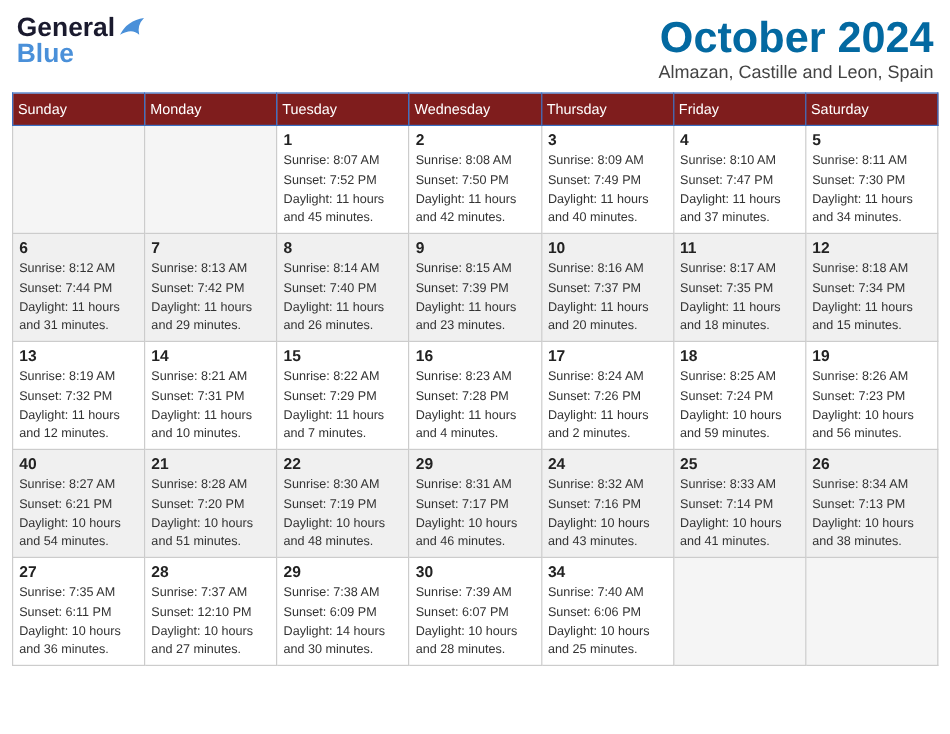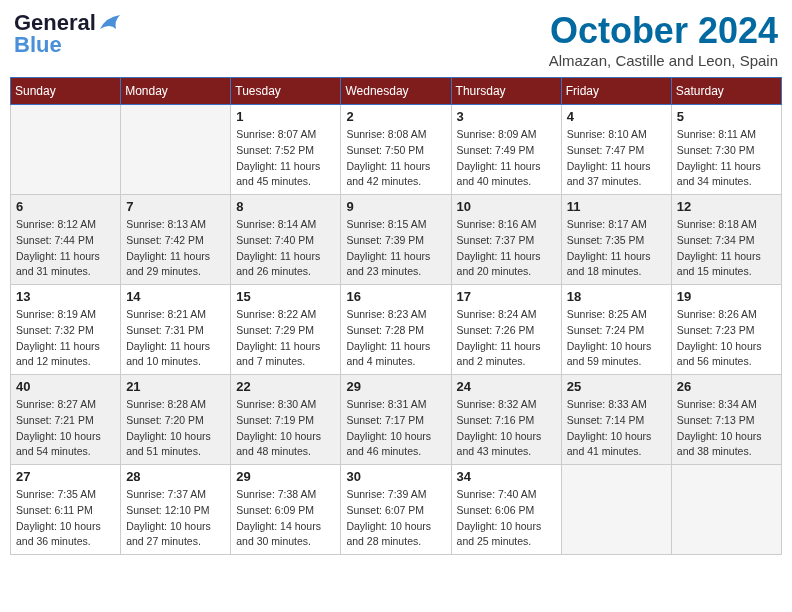--- a/index.html
+++ b/index.html
@@ -265,21 +265,21 @@
             <div>Sunset: 7:23 PM</div>
             <div>Daylight: 10 hours and 56 minutes.</div>
           </div>
         </td>
       </tr>
       <tr class="row-shaded">
         <td>
           <div class="day-number">40</div>
           <div class="day-info">
             <div>Sunrise: 8:27 AM</div>
-            <div>Sunset: 7:21 PM</div>
+            <div>Sunset: 6:21 PM</div>
             <div>Daylight: 10 hours and 54 minutes.</div>
           </div>
         </td>
         <td>
           <div class="day-number">21</div>
           <div class="day-info">
             <div>Sunrise: 8:28 AM</div>
             <div>Sunset: 7:20 PM</div>
             <div>Daylight: 10 hours and 51 minutes.</div>
           </div>

